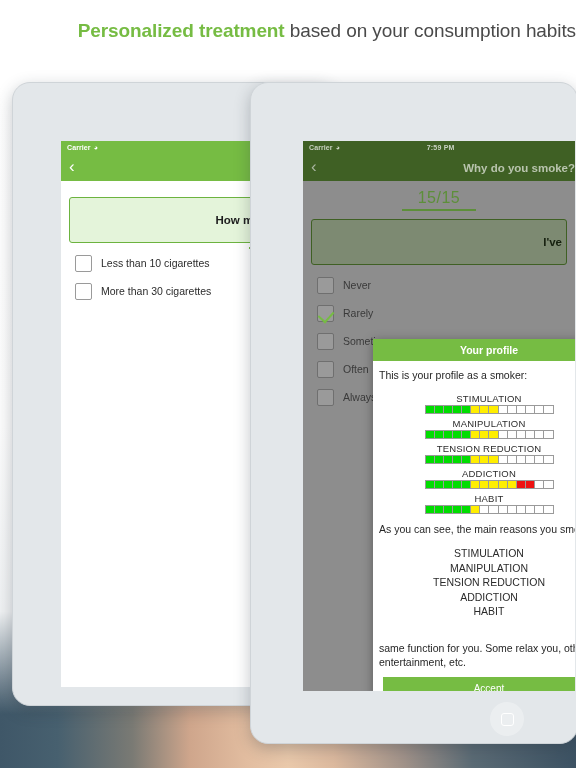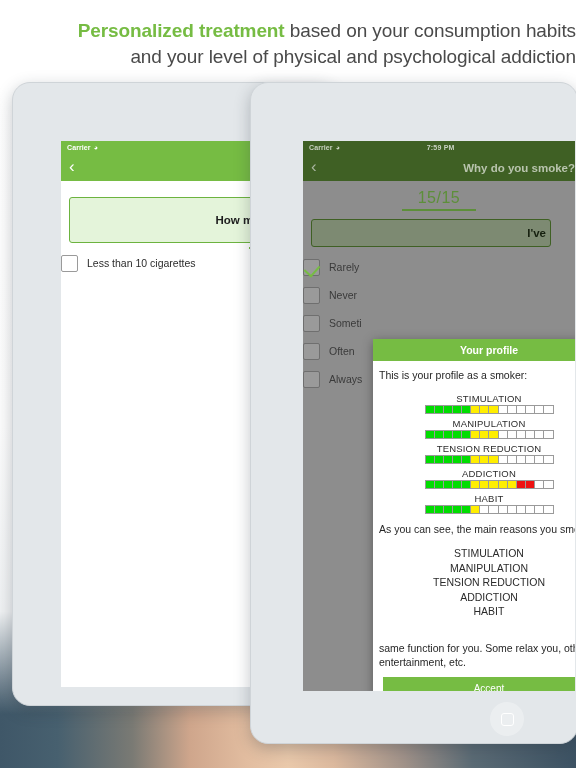--- a/index.html
+++ b/index.html
@@ -178,43 +178,44 @@
     justify-content: flex-end;
     padding-right: 4px;
   }
   .question-text {
     font-size: 11.5px;
     font-weight: 700;
     color: #1d1d1d;
     white-space: nowrap;
   }
   .question-box-dim {
-    margin: 8px 24px 0 8px;
+    margin: 8px 8px 0 8px;
     border: 1.4px solid #3f6024;
     background: #7d8a72;
     border-radius: 3px;
-    height: 28px;
+    height: 46px;
     display: flex;
     align-items: center;
     justify-content: flex-end;
     padding-right: 4px;
   }
   .question-text-dim {
     font-size: 11.5px;
     font-weight: 700;
     color: #16200f;
     white-space: nowrap;
   }
 
   
   .options { margin-top: 6px; }
   .option-row {
     display: flex;
     align-items: center;
     height: 28px;
+    padding-left: 14px;
   }
   .option-row.selected { background: #cfe3bc; }
   .checkbox {
     width: 17px; height: 17px;
     border: 1.3px solid #9a9a9a;
     background: #ffffff;
     border-radius: 2px;
     margin-right: 9px;
     flex: none;
     position: relative;
@@ -313,21 +314,20 @@
 </style>
 </head>
 <body>
 
 <div class="bg-strip"></div>
 <div class="bg-white-fade"></div>
 <div class="bg-white-top"></div>
 
 <div class="headline">
   <span class="hl-strong">Personalized treatment</span><span> based on your consumption habits</span><br>
-  <span>and your level of physical and psychological addiction</span>
 </div>
 
 <div class="tablet tablet-left">
   <div class="tablet-inner tl-screen app-left">
 
     <div class="statusbar">
       <span class="sb-carrier">Carrier</span>
       <span class="sb-wifi">◕</span>
       <span class="sb-time"></span>
     </div>
@@ -342,20 +342,24 @@
 
       <div class="question-box">
         <span class="question-text">How many cigare</span>
       </div>
 
       <div class="options">
         <div class="option-row">
           <span class="checkbox"></span>
           <span class="option-label">Less than 10 cigarettes</span>
         </div>
+        <div class="option-row">
+          <span class="checkbox"></span>
+          <span class="option-label">More than 30 cigarettes</span>
+        </div>
       </div>
 
     </div>
   </div>
 </div>
 
 <div class="tablet tablet-right">
   <div class="camera-dot"></div>
 
   <div class="tablet-inner tr-screen app-right">
@@ -375,26 +379,26 @@
       <div class="counter-wrap">
         <span class="counter">15/15</span>
       </div>
 
       <div class="question-box-dim">
         <span class="question-text-dim">I've</span>
       </div>
 
       <div class="options">
         <div class="option-row">
+          <span class="checkbox"></span>
+          <span class="option-label">Never</span>
+        </div>
+        <div class="option-row">
           <span class="checkbox checked"></span>
           <span class="option-label">Rarely</span>
-        </div>
-        <div class="option-row">
-          <span class="checkbox"></span>
-          <span class="option-label">Never</span>
         </div>
         <div class="option-row">
           <span class="checkbox"></span>
           <span class="option-label">Someti</span>
         </div>
         <div class="option-row">
           <span class="checkbox"></span>
           <span class="option-label">Often</span>
         </div>
         <div class="option-row">

